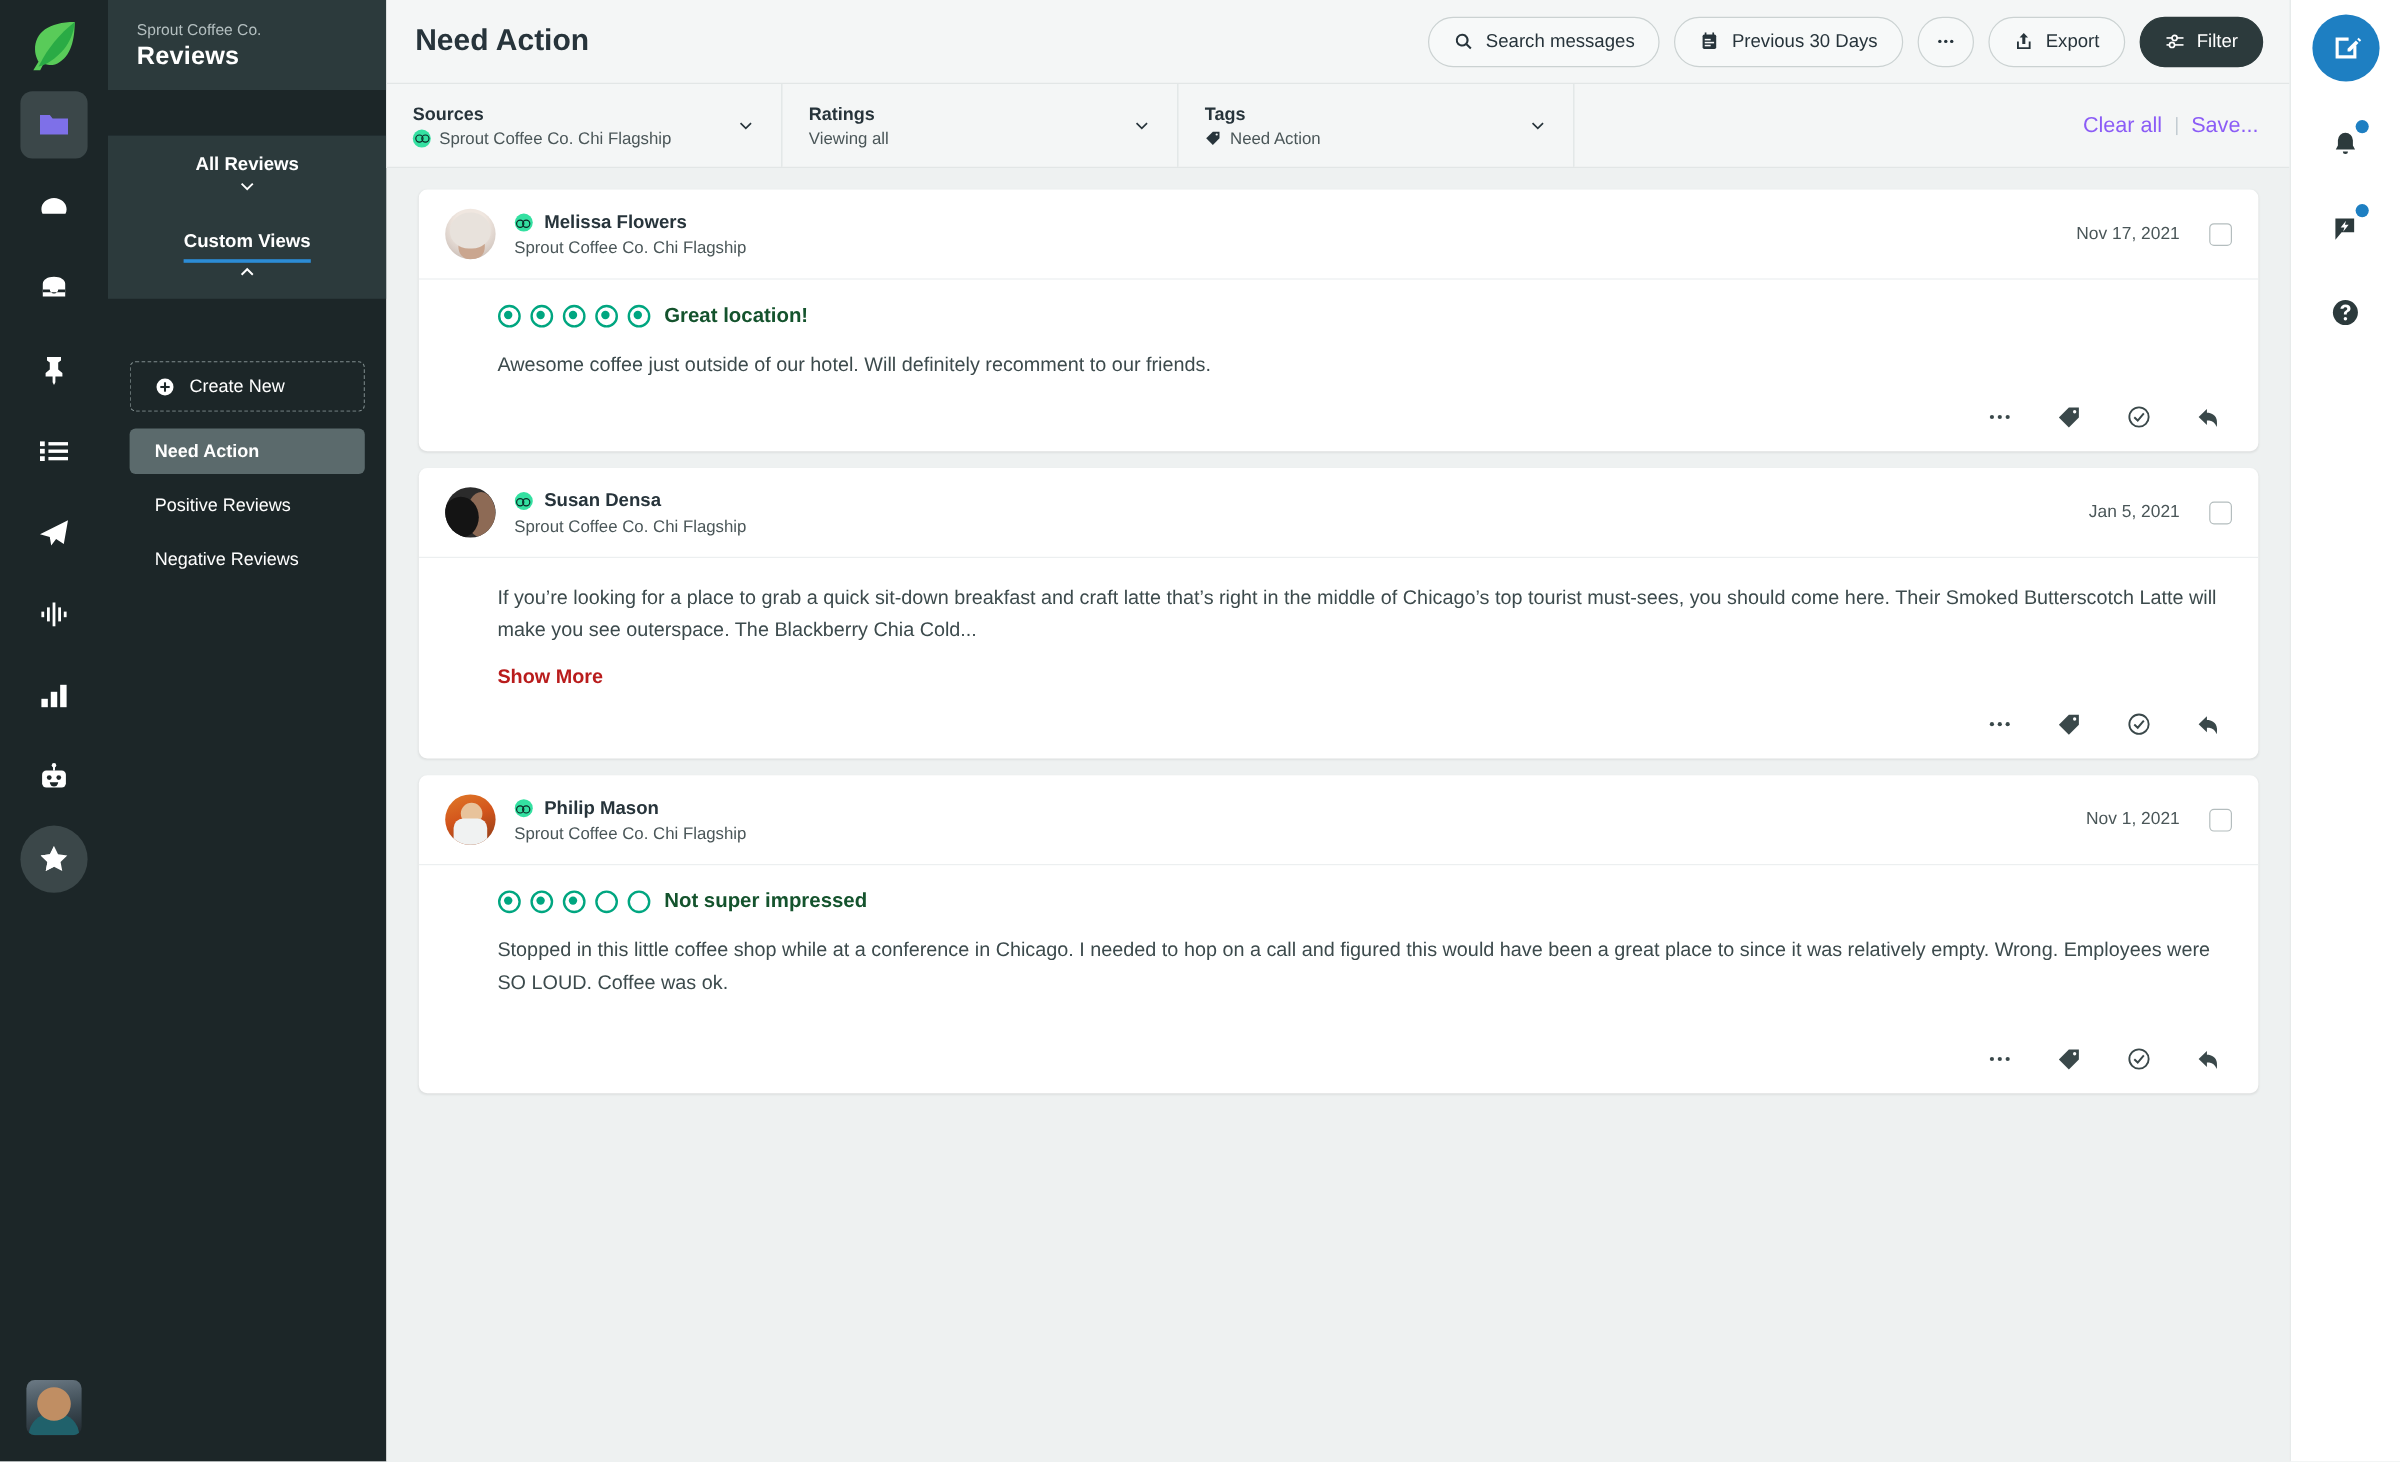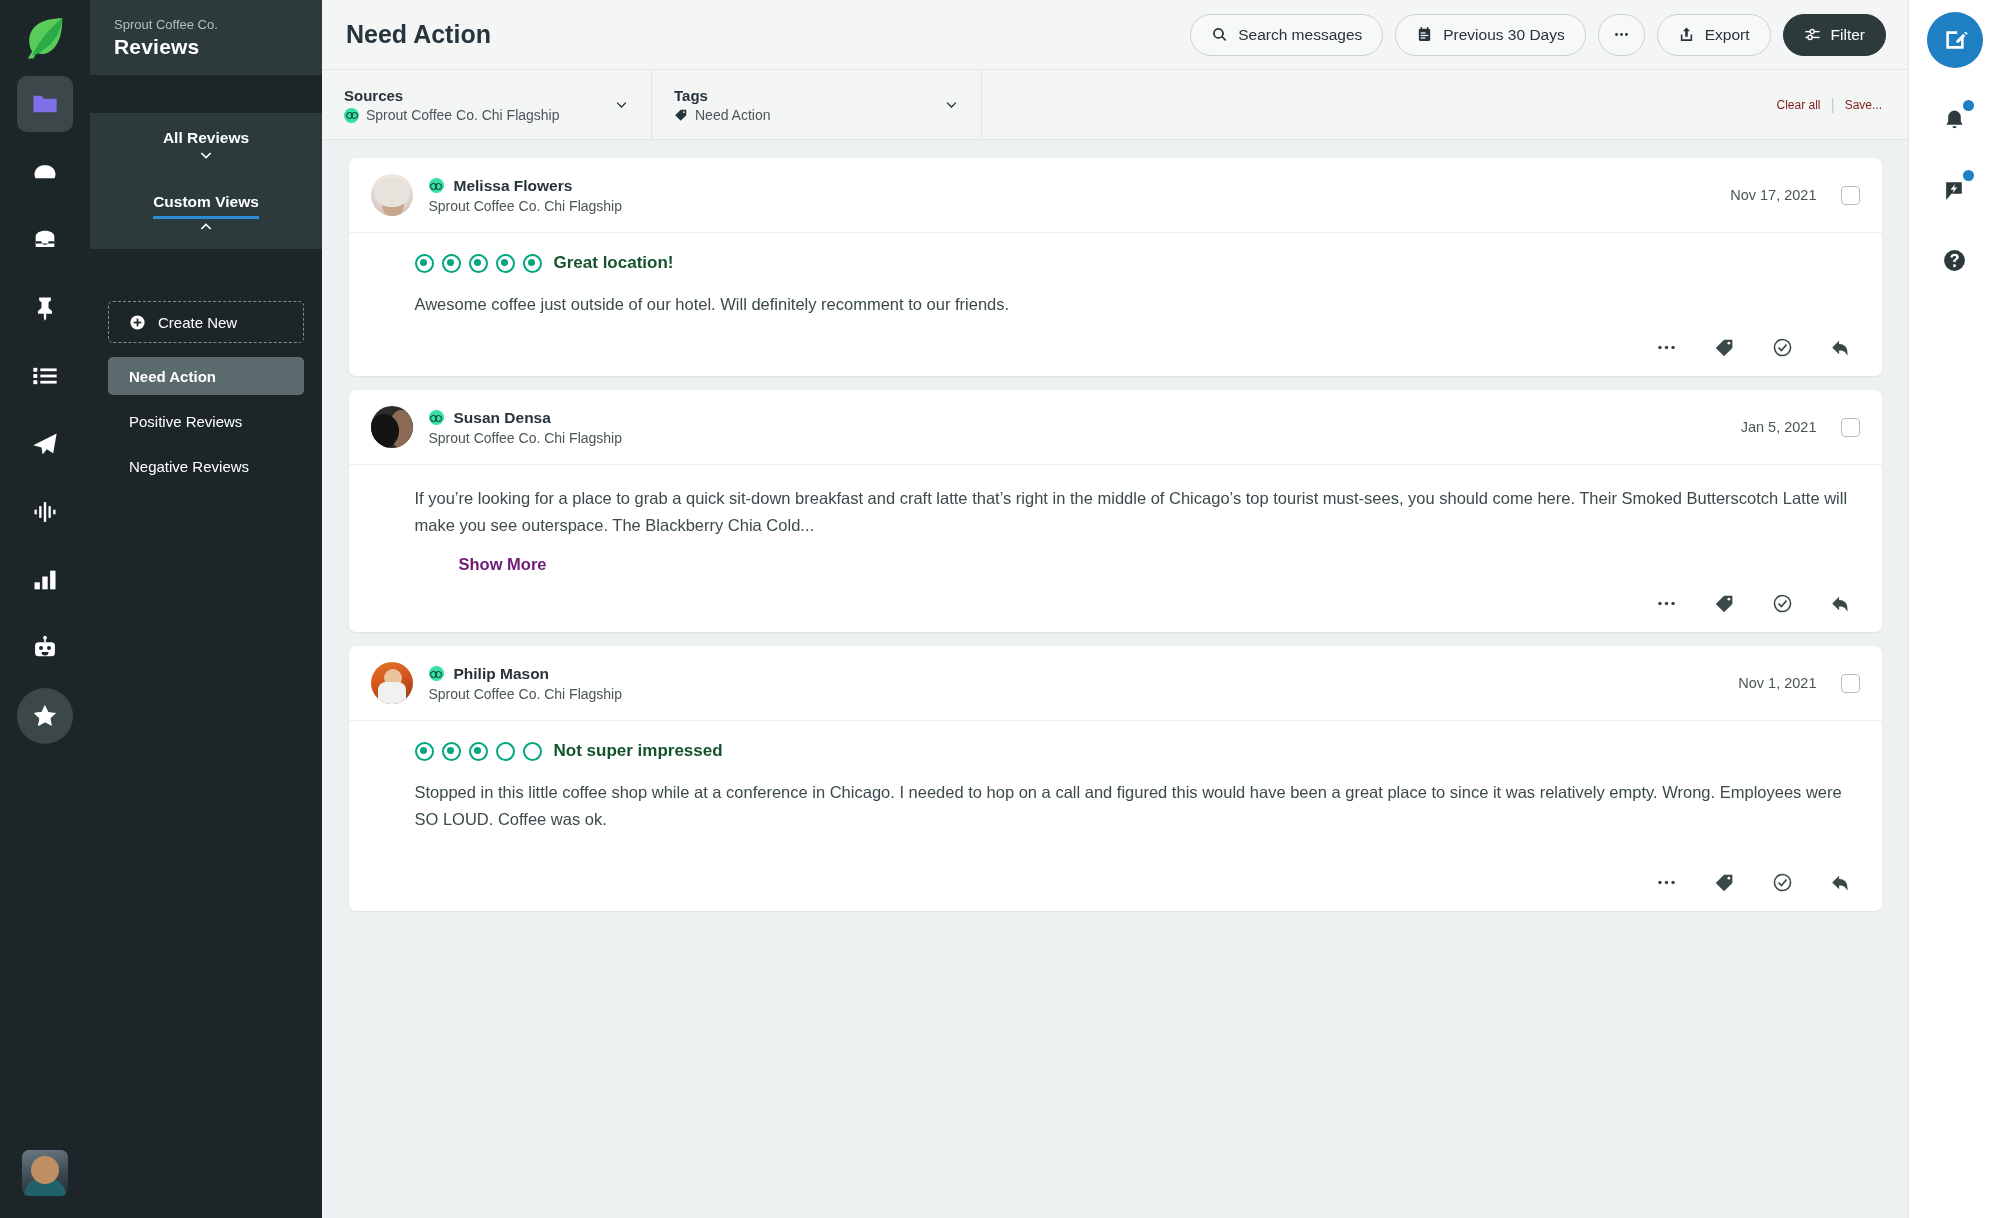--- a/index.html
+++ b/index.html
@@ -108,21 +108,21 @@
   .fchev { width:15px; height:15px; stroke:#27343b; stroke-width:2.2; fill:none; }
   .tripadv { width:15px; height:15px; border-radius:50%; background:#34e0a1; display:inline-block; position:relative; flex:0 0 15px;}
   .tripadv::before, .tripadv::after{
     content:""; position:absolute; top:4.5px; width:5px; height:5px; border-radius:50%;
     border:1.3px solid #0b2b27;
   }
   .tripadv::before { left:1.5px; }
   .tripadv::after { right:1.5px; }
   .tagicon { width:14px; height:14px; fill:#27343b; }
   .fright { margin-left:auto; display:flex; align-items:center; gap:10px; padding-right:26px; }
-  .flink { font-size:12px; color:#7f1d1d; cursor:pointer; }
+  .flink { font-size:18px; color:#8b5cf6; cursor:pointer; }
   .fsep { color:#c3ccd2; }
 
   
   .content { flex:1 1 auto; overflow:hidden; padding: 18px 0 0 0; }
   .content-inner { width: 1565px; margin: 0 auto; padding: 0 16px; }
   .sortrow { display:flex; align-items:center; margin-bottom: 18px; padding: 0 2px; }
   .sortsel {
     height: 34px; border:1px solid #cbd2d2; border-radius:4px; background:#fbfcfc;
     display:flex; align-items:center; gap:12px; padding:0 12px; font-size:14.5px; color:#27343b; cursor:pointer;
   }
@@ -149,21 +149,21 @@
   .who .src { font-size:14px; color:#4a5658; margin-top:3px;}
   .card-date { margin-left:auto; font-size:14.5px; color:#4a5658; margin-right:24px;}
 
   .card-body { padding: 20px 22px 0 66px; }
   .ratingrow { display:flex; align-items:center; gap:12px; margin-bottom:18px; }
   .dots { display:flex; gap:8px; }
   .dot { width:19px; height:19px; border-radius:50%; border:2.6px solid #00a680; position:relative; }
   .dot.full::after{ content:""; position:absolute; left:3.2px; top:3.2px; width:7.5px; height:7.5px; border-radius:50%; background:#00a680; }
   .rtitle { font-size:17px; font-weight:bold; color:#14532d; }
   .rtext { font-size:16.5px; line-height:27px; color:#3c4a4c; }
-  .showmore { font-size:16.5px; font-weight:bold; color:#701a75; margin-top:16px; cursor:pointer;margin-left:44px;}
+  .showmore { font-size:16.5px; font-weight:bold; color:#b91c1c; margin-top:16px; cursor:pointer;}
   .card-actions { display:flex; justify-content:flex-end; align-items:center; gap:36px; padding: 18px 30px 18px 0; }
   .act { width:22px; height:22px; cursor:pointer; display:flex; align-items:center; justify-content:center;}
   .act svg { width:21px; height:21px; fill:#3a484a; }
 
   
   .rrail {
     width: 92px; flex:0 0 92px; background:#fff; border-left:1px solid #e2e6e6;
     display:flex; flex-direction:column; align-items:center; padding-top:12px;
   }
   .compose {
@@ -365,20 +365,29 @@
           <div class="sub">
             <span class="tripadv"></span>
             <span>Sprout Coffee Co. Chi Flagship</span>
           </div>
         </div>
         <svg class="fchev" viewBox="0 0 24 24">
             <polyline points="5,9 12,16 19,9"></polyline>
           </svg>
       </div>
 
+      <div class="fcell ratings">
+        <div>
+          <div class="lbl">Ratings</div>
+          <div class="sub">Viewing all</div>
+        </div>
+        <svg class="fchev" viewBox="0 0 24 24">
+            <polyline points="5,9 12,16 19,9"></polyline>
+          </svg>
+      </div>
 
       <div class="fcell tags">
         <div>
           <div class="lbl">Tags</div>
           <div class="sub">
             <svg class="tagicon" viewBox="0 0 24 24">
                 <path d="M2 12.5 11.5 3H21v9.5L11.5 22z"></path>
                 <circle cx="17" cy="7" r="1.6" fill="#f4f6f6"></circle>
               </svg>
             <span>Need Action</span>

